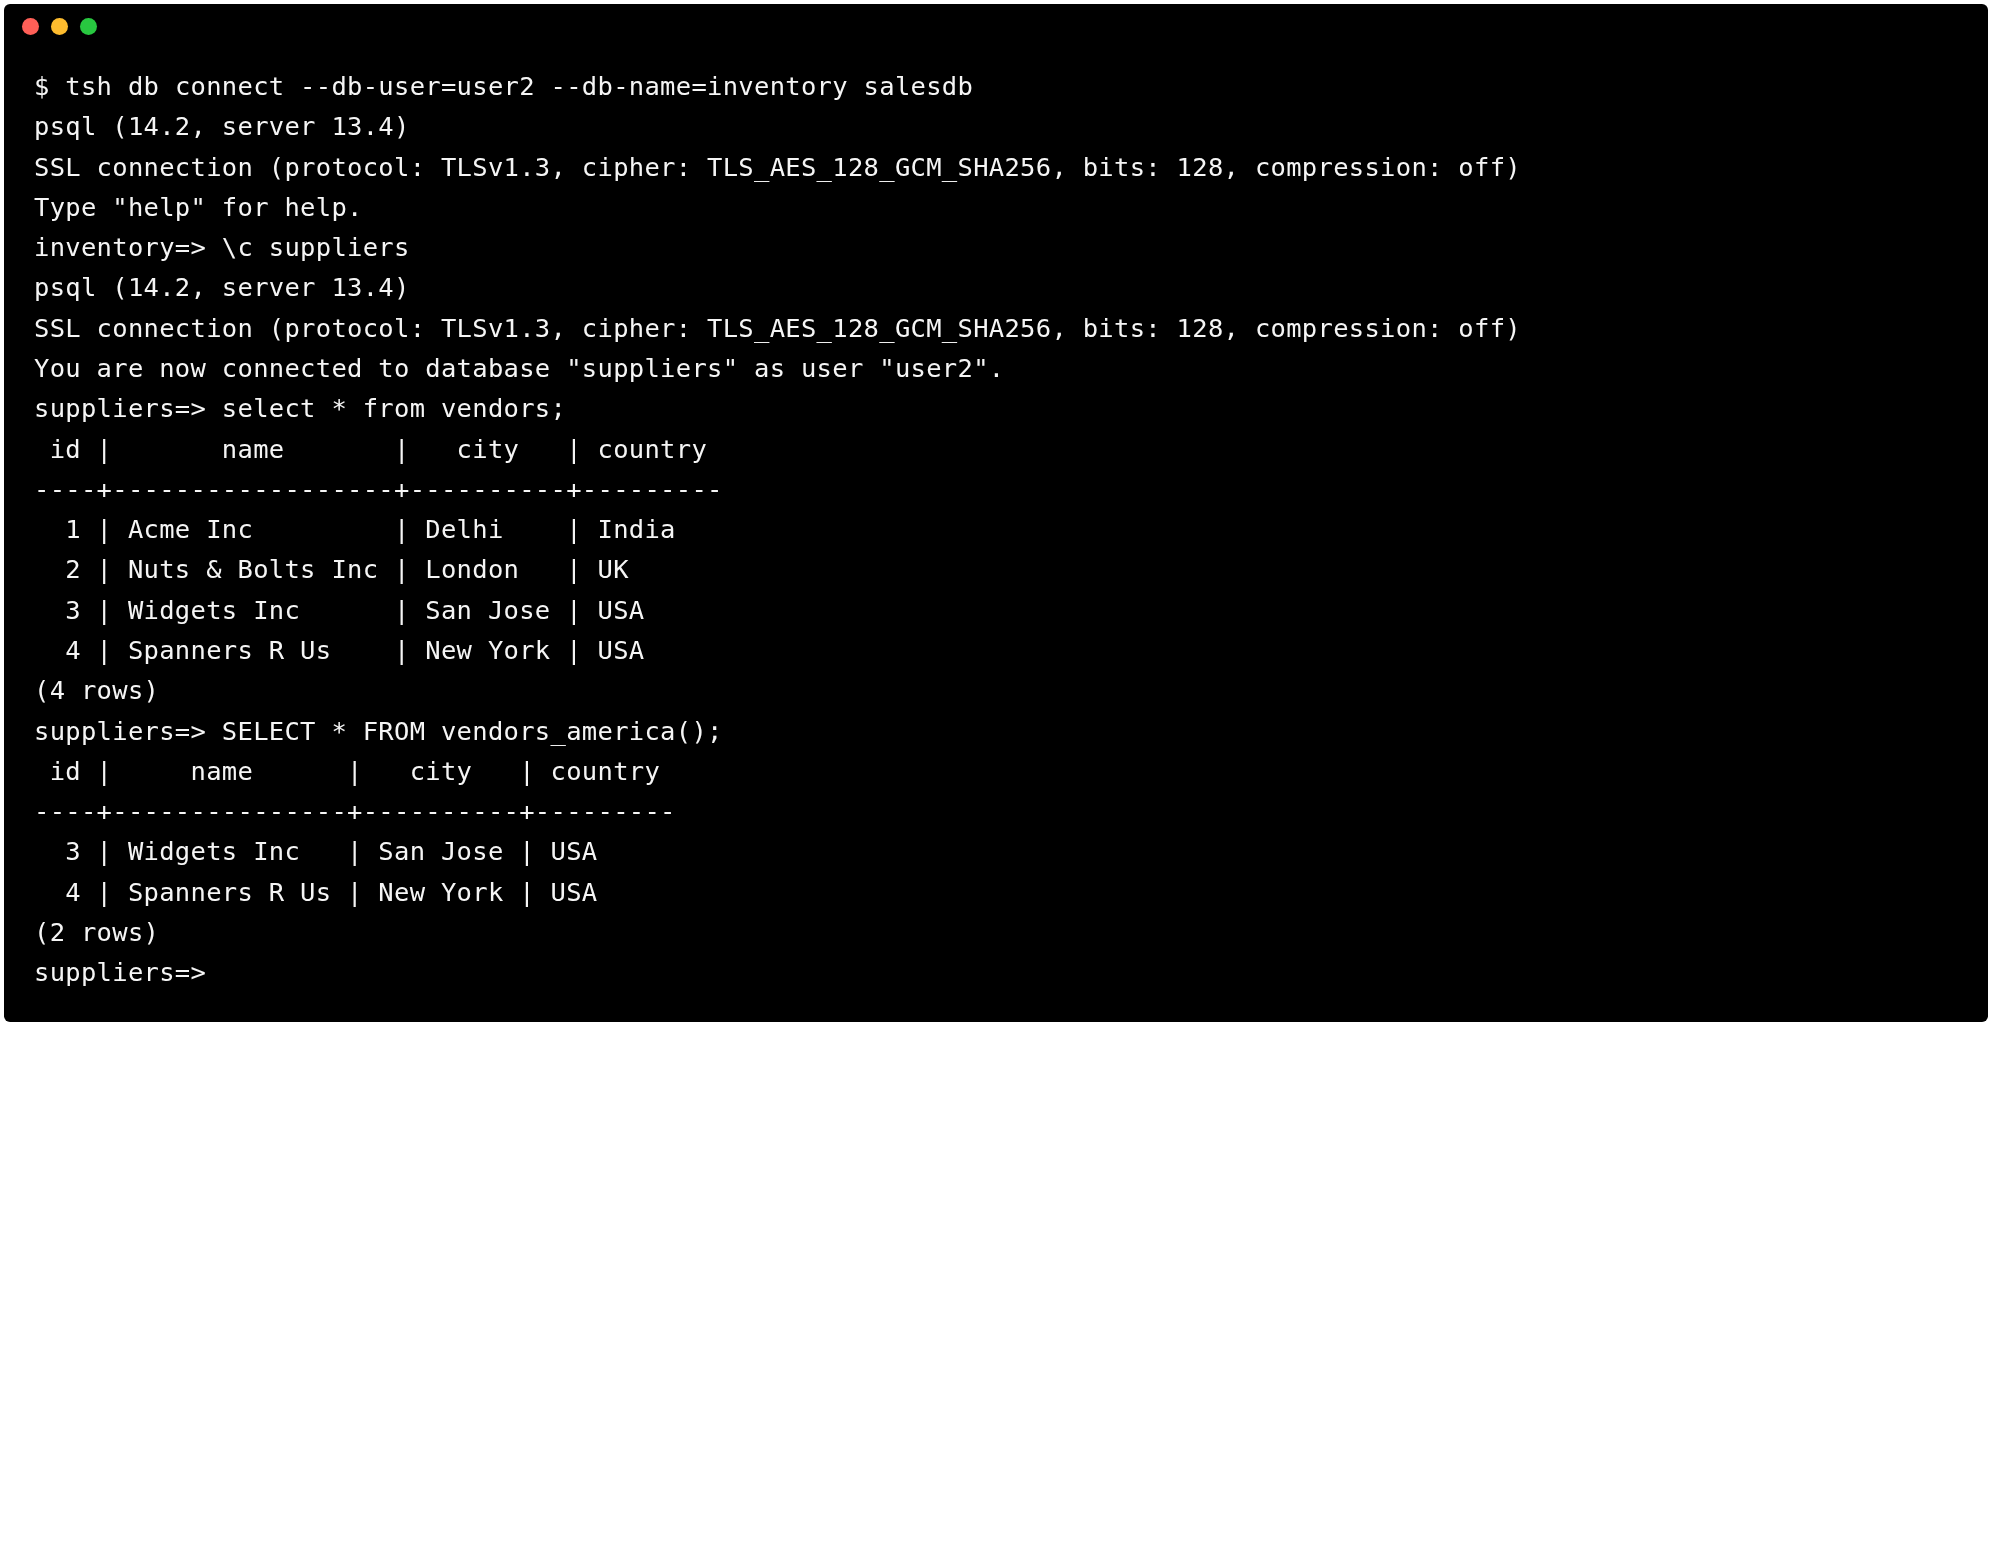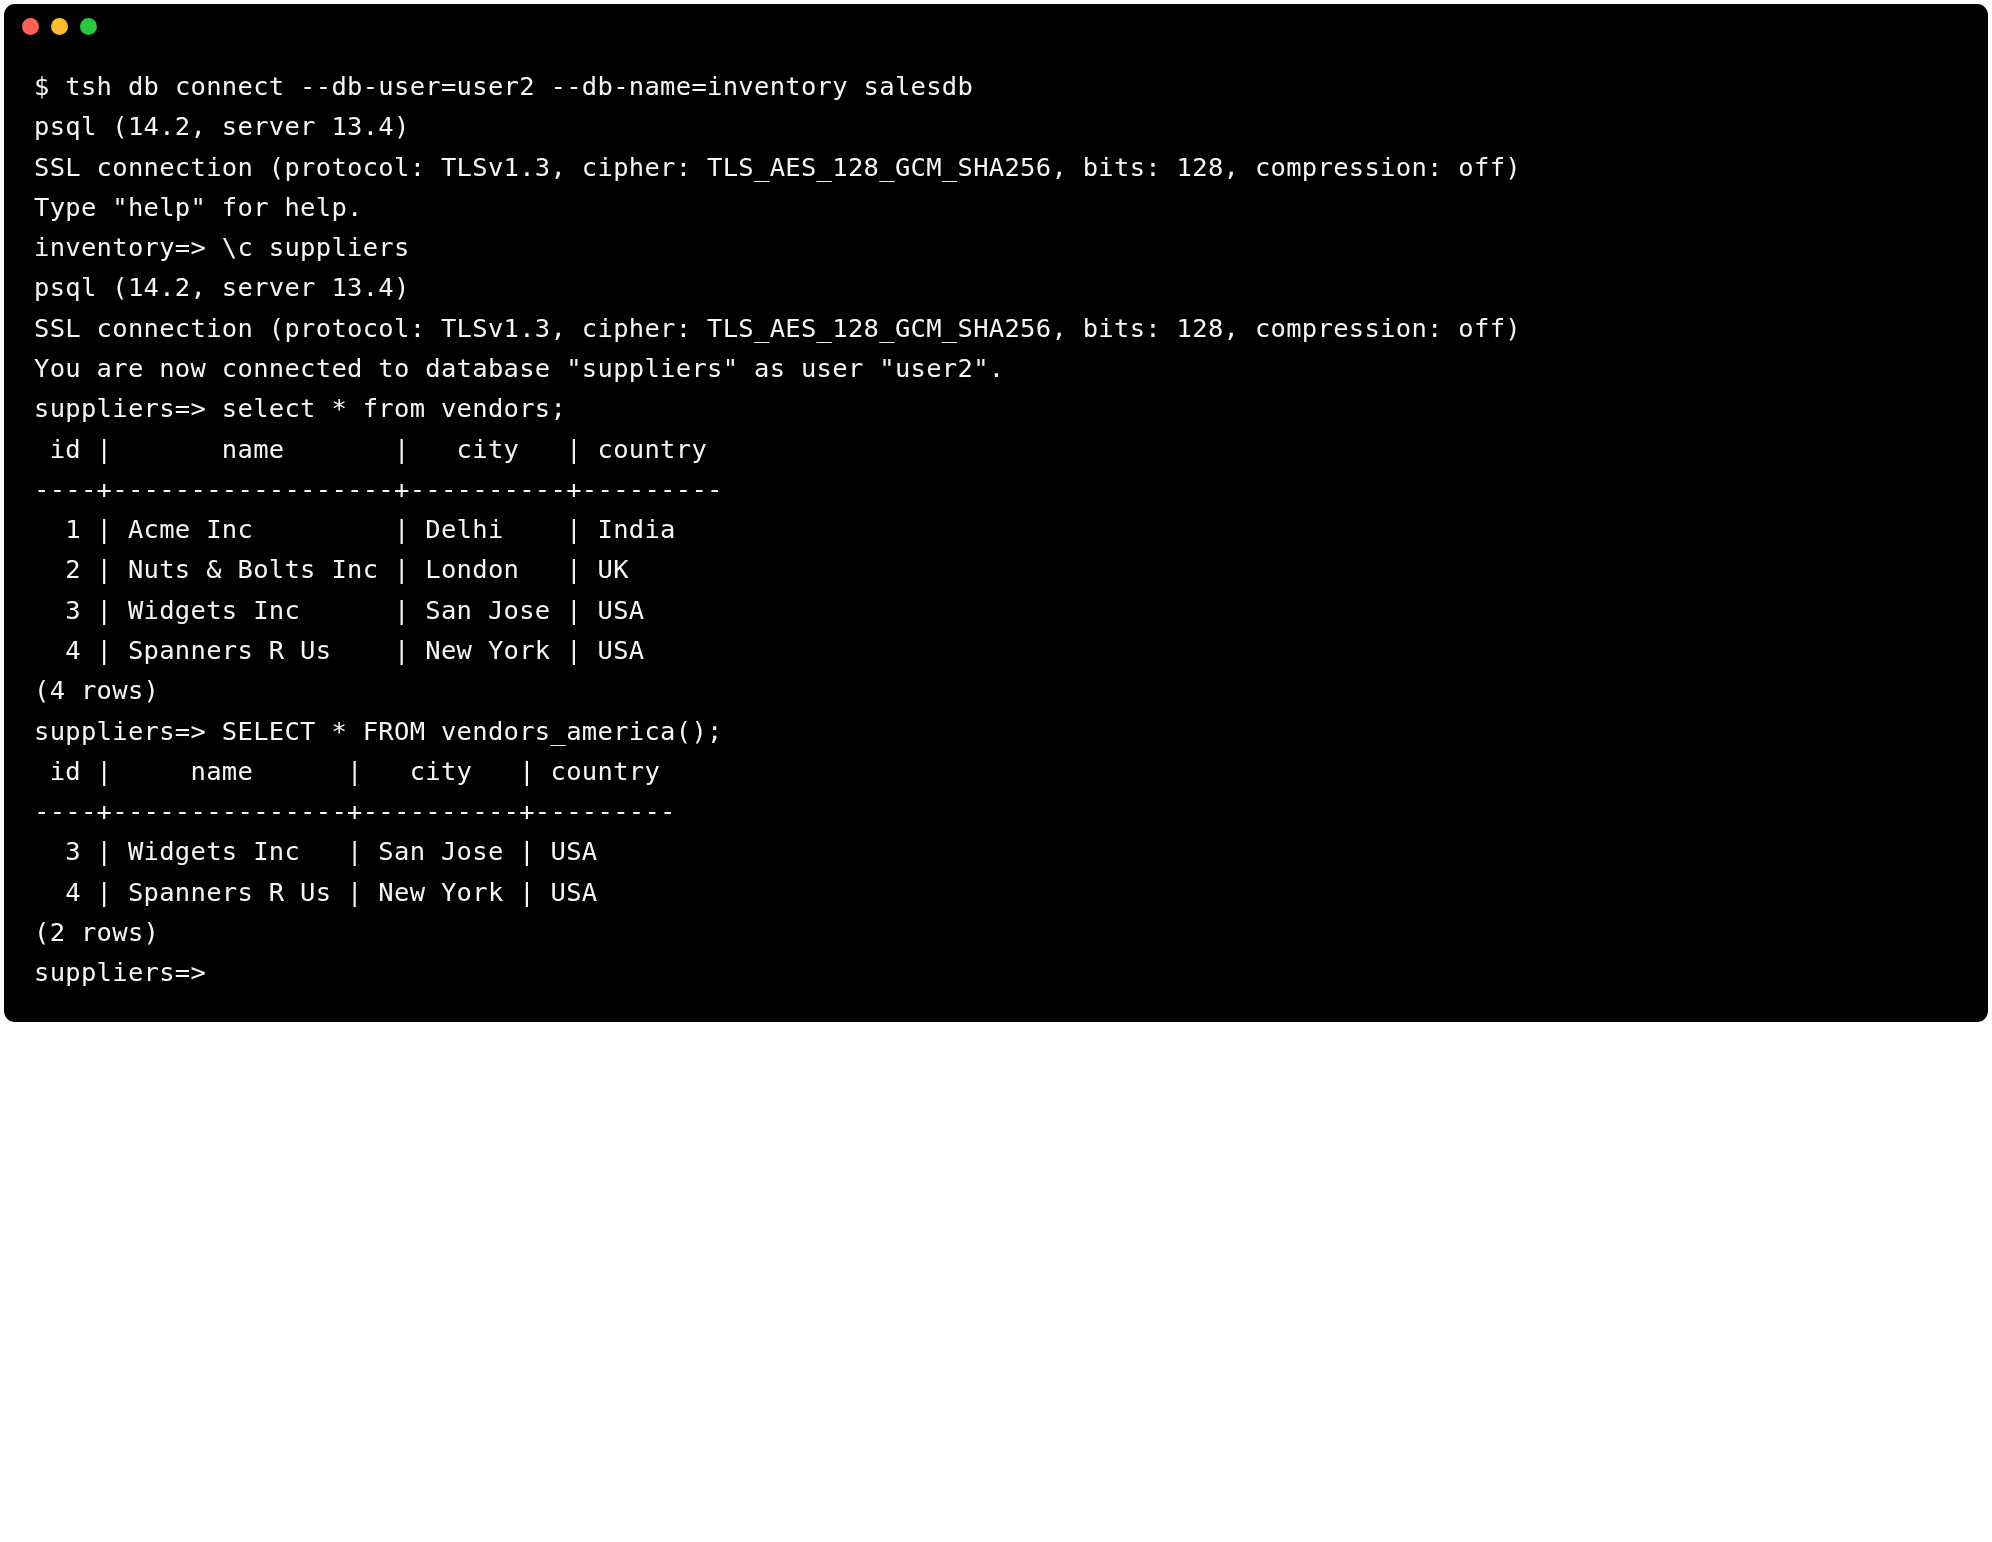--- a/index.html
+++ b/index.html
@@ -7,21 +7,21 @@
       padding: 0;
       box-sizing: border-box;
     }
     body {
       background: #ffffff;
       padding: 4px;
       font-family: 'SF Mono', 'Menlo', 'Monaco', 'Consolas', monospace;
     }
     .terminal-window {
       background: #000000;
-      border-radius: 11px;
+      border-radius: 6px;
       width: 100%;
       overflow: hidden;
     }
     .titlebar {
       height: 44px;
       display: flex;
       align-items: center;
       padding-left: 18px;
       gap: 12px;
     }

